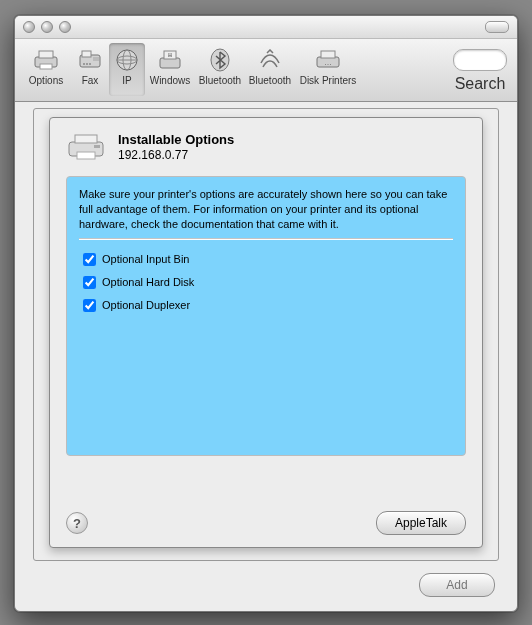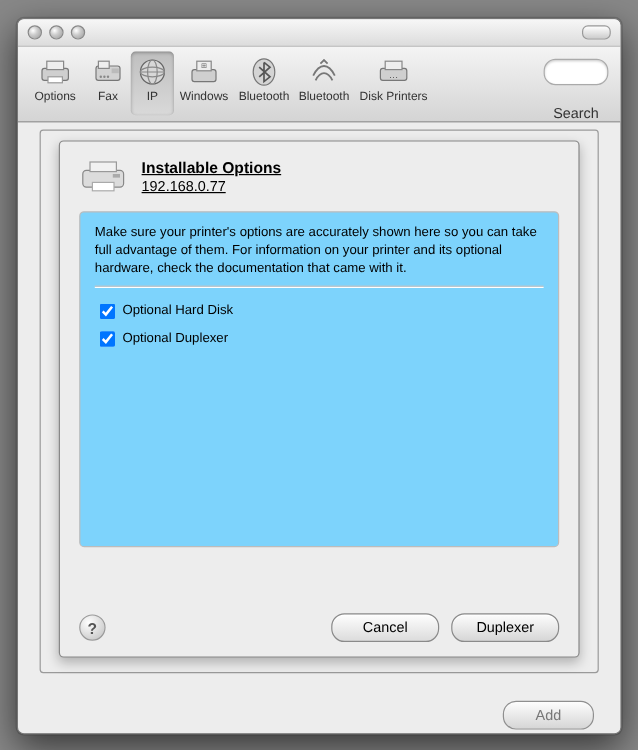--- a/index.html
+++ b/index.html
@@ -12,42 +12,42 @@
   
   .toolbar{height:58px;background:linear-gradient(#f4f4f4,#d4d4d4);border-bottom:1px solid #8f8f8f;display:flex;align-items:flex-start;padding:4px 6px 0 6px;gap:0;}
   .tool{display:flex;flex-direction:column;align-items:center;width:50px;height:50px;justify-content:flex-start;padding-top:3px;border-radius:4px;cursor:default;}
   .tool.selected{background:linear-gradient(#bfbfbf,#d9d9d9);box-shadow:inset 0 1px 3px rgba(0,0,0,0.3);}
   .tool .ticon{width:28px;height:28px;display:flex;align-items:center;justify-content:center;}
   .tool .tlabel{font-size:10px;color:#333;margin-top:1px;white-space:nowrap;}
   .tool.wider{width:66px;}
   .spacer{flex:1;}
   .searchpill{width:52px;height:20px;border-radius:10px;background:#fff;border:1px solid #aaa;box-shadow:inset 0 1px 2px rgba(0,0,0,0.2);margin-top:6px;}
   .searchwrap{display:flex;flex-direction:column;align-items:center;width:62px;}
-  .searchwrap .tlabel{font-size:12px;color:#333;margin-top:16px;}
+  .searchwrap .tlabel{font-size:16px;color:#333;margin-top:4px;}
 
   
   .outerpane{position:absolute;left:18px;right:18px;top:92px;bottom:50px;border:1px solid #9a9a9a;border-radius:3px;background:#ededed;}
   
   .sheet{position:absolute;left:15px;right:15px;top:8px;bottom:12px;background:#ededed;border:1px solid #888;border-radius:4px;box-shadow:0 4px 10px rgba(0,0,0,0.25);padding:14px 16px 12px 16px;box-sizing:border-box;}
-  .hdr{display:flex;align-items:flex-end;gap:12px;margin-bottom:14px;text-decoration:underline;}
+  .hdr{display:flex;align-items:flex-end;gap:12px;margin-bottom:14px;}
   .printer-icon{width:40px;height:30px;}
   .hdr .titles{display:flex;flex-direction:column;}
   .hdr .t1{font-size:13px;font-weight:bold;}
   .hdr .t2{font-size:12px;margin-top:1px;}
   .group{border:1px solid #bcbcbc;border-radius:4px;background:#7dd3fc;padding:10px 12px 14px 12px;min-height:280px;box-sizing:border-box;}
   .instr{font-size:11px;line-height:1.35;margin-bottom:6px;}
   .hr{height:1px;background:#c4c4c4;margin:6px 0 14px 0;box-shadow:0 1px 0 #fff;}
   .chkrow{display:flex;align-items:center;gap:6px;margin:10px 0 10px 4px;font-size:11px;}
   .chkrow input{margin:0;}
   .sheet-buttons{position:absolute;left:16px;right:16px;bottom:12px;display:flex;align-items:center;}
   .help{width:20px;height:20px;border-radius:50%;background:radial-gradient(circle at 35% 30%,#fff,#d8d8d8 60%,#bfbfbf);border:1px solid #9a9a9a;display:flex;align-items:center;justify-content:center;font-size:13px;color:#555;font-weight:bold;}
   .btn{min-width:88px;height:22px;border-radius:11px;background:linear-gradient(#fefefe,#dcdcdc);border:1px solid #8a8a8a;box-shadow:0 1px 0 #fff inset;font-size:12px;display:flex;align-items:center;justify-content:center;cursor:default;margin-left:10px;}
   .btn.default{background:linear-gradient(#fdfdfd,#d6d6d6);}
   
-  .addrow{position:absolute;right:22px;bottom:3px;}
+  .addrow{position:absolute;right:22px;bottom:14px;}
   .addbtn{width:74px;height:22px;border-radius:11px;background:linear-gradient(#fdfdfd,#d6d6d6);border:1px solid #8f8f8f;font-size:12px;display:flex;align-items:center;justify-content:center;color:#777;}
 </style>
 </head>
 <body>
 
 <div class="window">
 
   <div class="titlebar">
     <div class="traffic">
       <div class="dot"></div>
@@ -155,38 +155,39 @@
           <span class="t2">192.168.0.77</span>
         </div>
       </div>
 
       <div class="group">
         <div class="instr">Make sure your printer's options are accurately shown here so you can take full advantage of them.  For information on your printer and its optional hardware, check the documentation that came with it.</div>
         <div class="hr"></div>
 
         <label class="chkrow">
           <input type="checkbox" checked="" style="">
+          <span>Optional Input Bin</span>
+        </label>
+        <label class="chkrow">
+          <input type="checkbox" checked="" style="">
           <span>Optional Hard Disk</span>
         </label>
         <label class="chkrow">
           <input type="checkbox" checked="" style="">
           <span>Optional Duplexer</span>
         </label>
       </div>
 
       <div class="sheet-buttons">
         <div class="help">
             <span>?</span>
           </div>
         <div style="flex:1"></div>
-        <div class="btn">
-            <span>Cancel</span>
-          </div>
         <div class="btn default">
-            <span>Duplexer</span>
+            <span>AppleTalk</span>
           </div>
       </div>
     </div>
   </div>
 
   <div class="addrow">
     <div class="addbtn">
         <span>Add</span>
       </div>
   </div>

